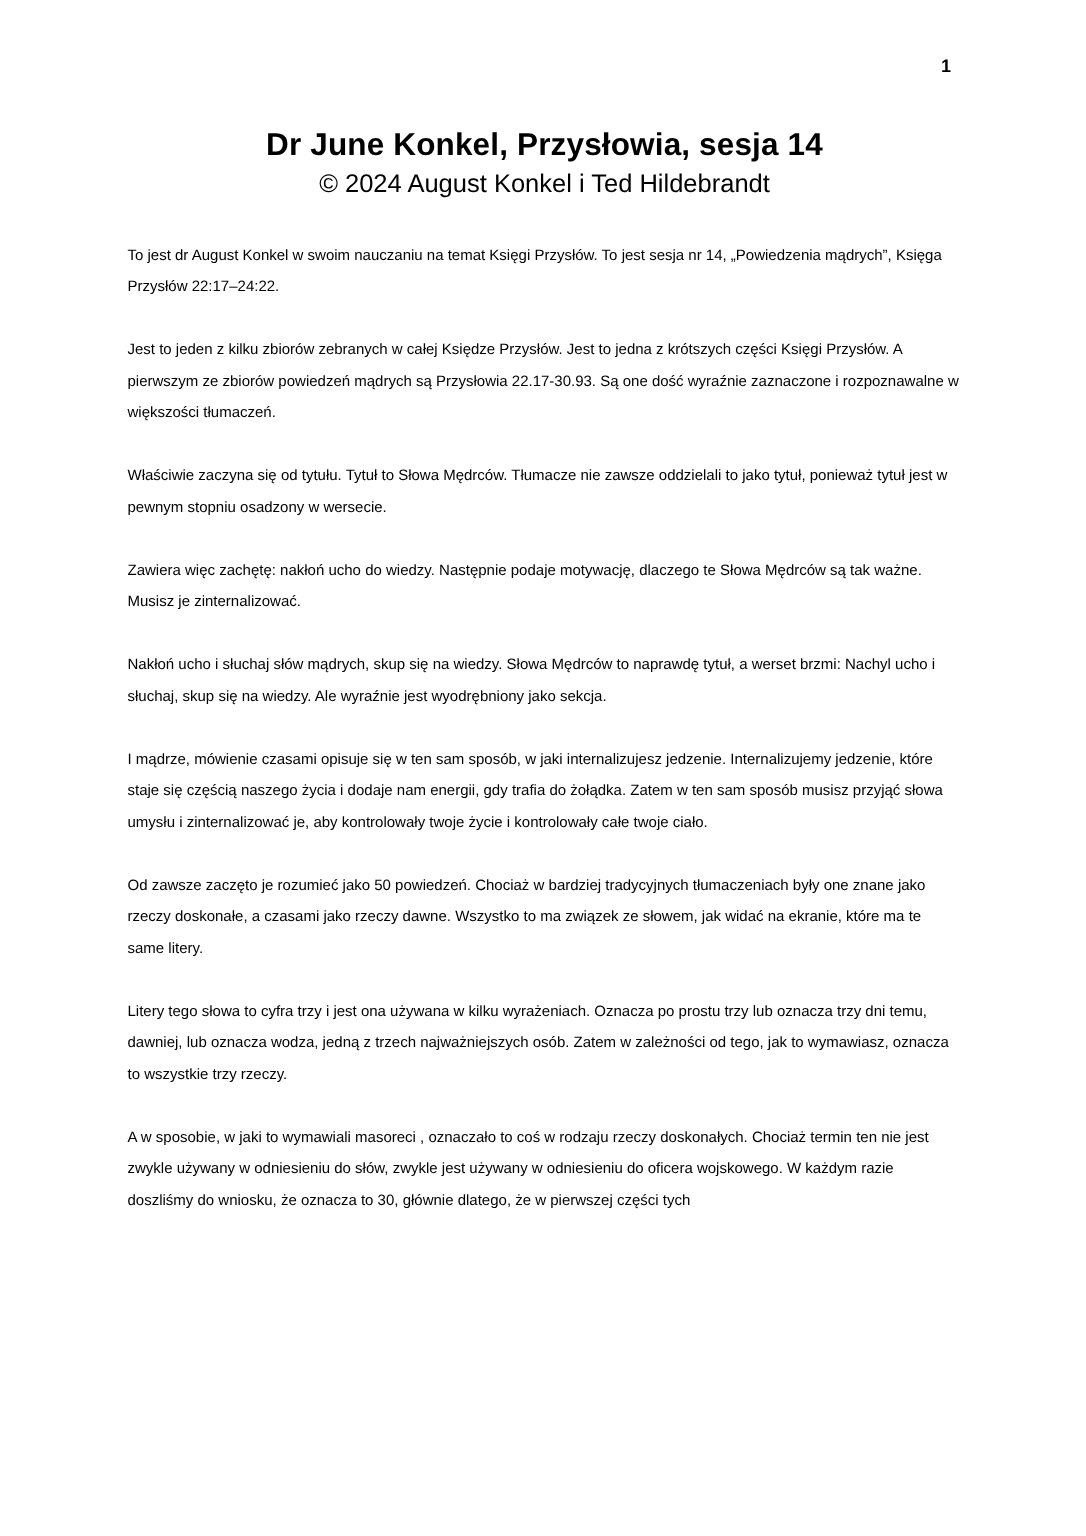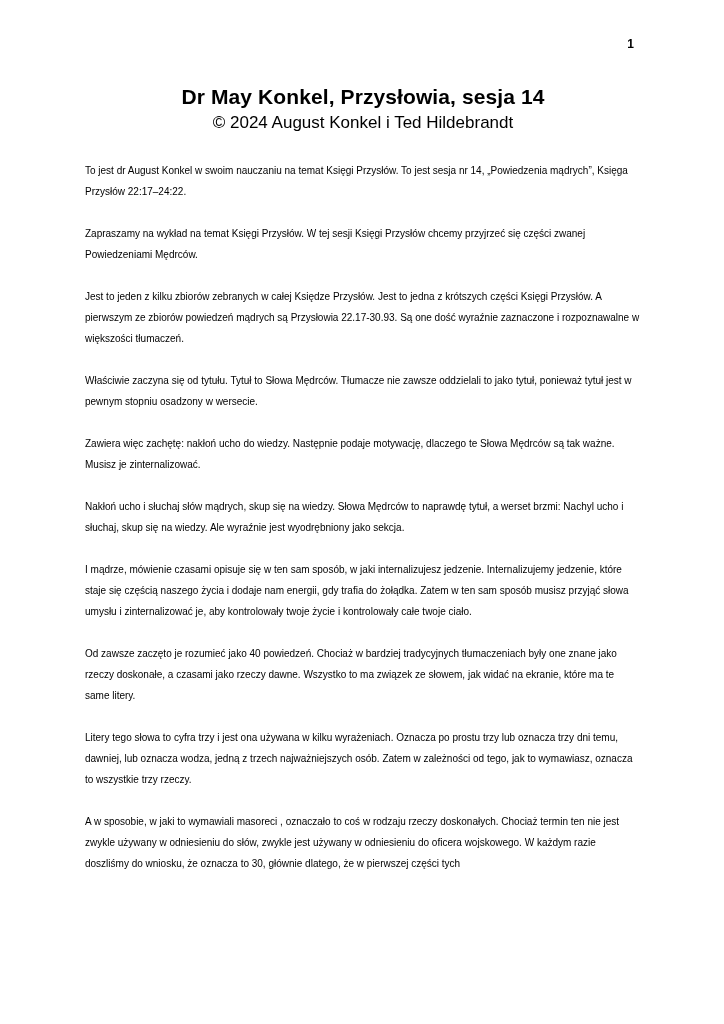--- a/index.html
+++ b/index.html
@@ -55,30 +55,29 @@
     margin: 0 0 21px 0;
   }
 </style>
 </head>
 <body>
 
 <div class="page">
   <div class="page-number">1</div>
 
   <div class="content">
-    <h1 class="doc-title">Dr May Konkel, Przysłowia, sesja 14</h1>
+    <h1 class="doc-title">Dr June Konkel, Przysłowia, sesja 14</h1>
 
     <div class="copyright-line">© 2024 August Konkel i Ted Hildebrandt</div>
 
     <div class="doc-body">
       <p>To jest dr August Konkel w swoim nauczaniu na temat Księgi Przysłów. To jest sesja nr 14, „Powiedzenia mądrych”, Księga Przysłów 22:17–24:22.</p>
-      <p>Zapraszamy na wykład na temat Księgi Przysłów. W tej sesji Księgi Przysłów chcemy przyjrzeć się części zwanej Powiedzeniami Mędrców.</p>
       <p>Jest to jeden z kilku zbiorów zebranych w całej Księdze Przysłów. Jest to jedna z krótszych części Księgi Przysłów. A pierwszym ze zbiorów powiedzeń mądrych są Przysłowia 22.17-30.93. Są one dość wyraźnie zaznaczone i rozpoznawalne w większości tłumaczeń.</p>
       <p>Właściwie zaczyna się od tytułu. Tytuł to Słowa Mędrców. Tłumacze nie zawsze oddzielali to jako tytuł, ponieważ tytuł jest w pewnym stopniu osadzony w wersecie.</p>
       <p>Zawiera więc zachętę: nakłoń ucho do wiedzy. Następnie podaje motywację, dlaczego te Słowa Mędrców są tak ważne. Musisz je zinternalizować.</p>
       <p>Nakłoń ucho i słuchaj słów mądrych, skup się na wiedzy. Słowa Mędrców to naprawdę tytuł, a werset brzmi: Nachyl ucho i słuchaj, skup się na wiedzy. Ale wyraźnie jest wyodrębniony jako sekcja.</p>
       <p>I mądrze, mówienie czasami opisuje się w ten sam sposób, w jaki internalizujesz jedzenie. Internalizujemy jedzenie, które staje się częścią naszego życia i dodaje nam energii, gdy trafia do żołądka. Zatem w ten sam sposób musisz przyjąć słowa umysłu i zinternalizować je, aby kontrolowały twoje życie i kontrolowały całe twoje ciało.</p>
-      <p>Od zawsze zaczęto je rozumieć jako 40 powiedzeń. Chociaż w bardziej tradycyjnych tłumaczeniach były one znane jako rzeczy doskonałe, a czasami jako rzeczy dawne. Wszystko to ma związek ze słowem, jak widać na ekranie, które ma te same litery.</p>
+      <p>Od zawsze zaczęto je rozumieć jako 50 powiedzeń. Chociaż w bardziej tradycyjnych tłumaczeniach były one znane jako rzeczy doskonałe, a czasami jako rzeczy dawne. Wszystko to ma związek ze słowem, jak widać na ekranie, które ma te same litery.</p>
       <p>Litery tego słowa to cyfra trzy i jest ona używana w kilku wyrażeniach. Oznacza po prostu trzy lub oznacza trzy dni temu, dawniej, lub oznacza wodza, jedną z trzech najważniejszych osób. Zatem w zależności od tego, jak to wymawiasz, oznacza to wszystkie trzy rzeczy.</p>
       <p>A w sposobie, w jaki to wymawiali masoreci , oznaczało to coś w rodzaju rzeczy doskonałych. Chociaż termin ten nie jest zwykle używany w odniesieniu do słów, zwykle jest używany w odniesieniu do oficera wojskowego. W każdym razie doszliśmy do wniosku, że oznacza to 30, głównie dlatego, że w pierwszej części tych</p>
     </div>
   </div>
 </div>
 
 </body></html>

